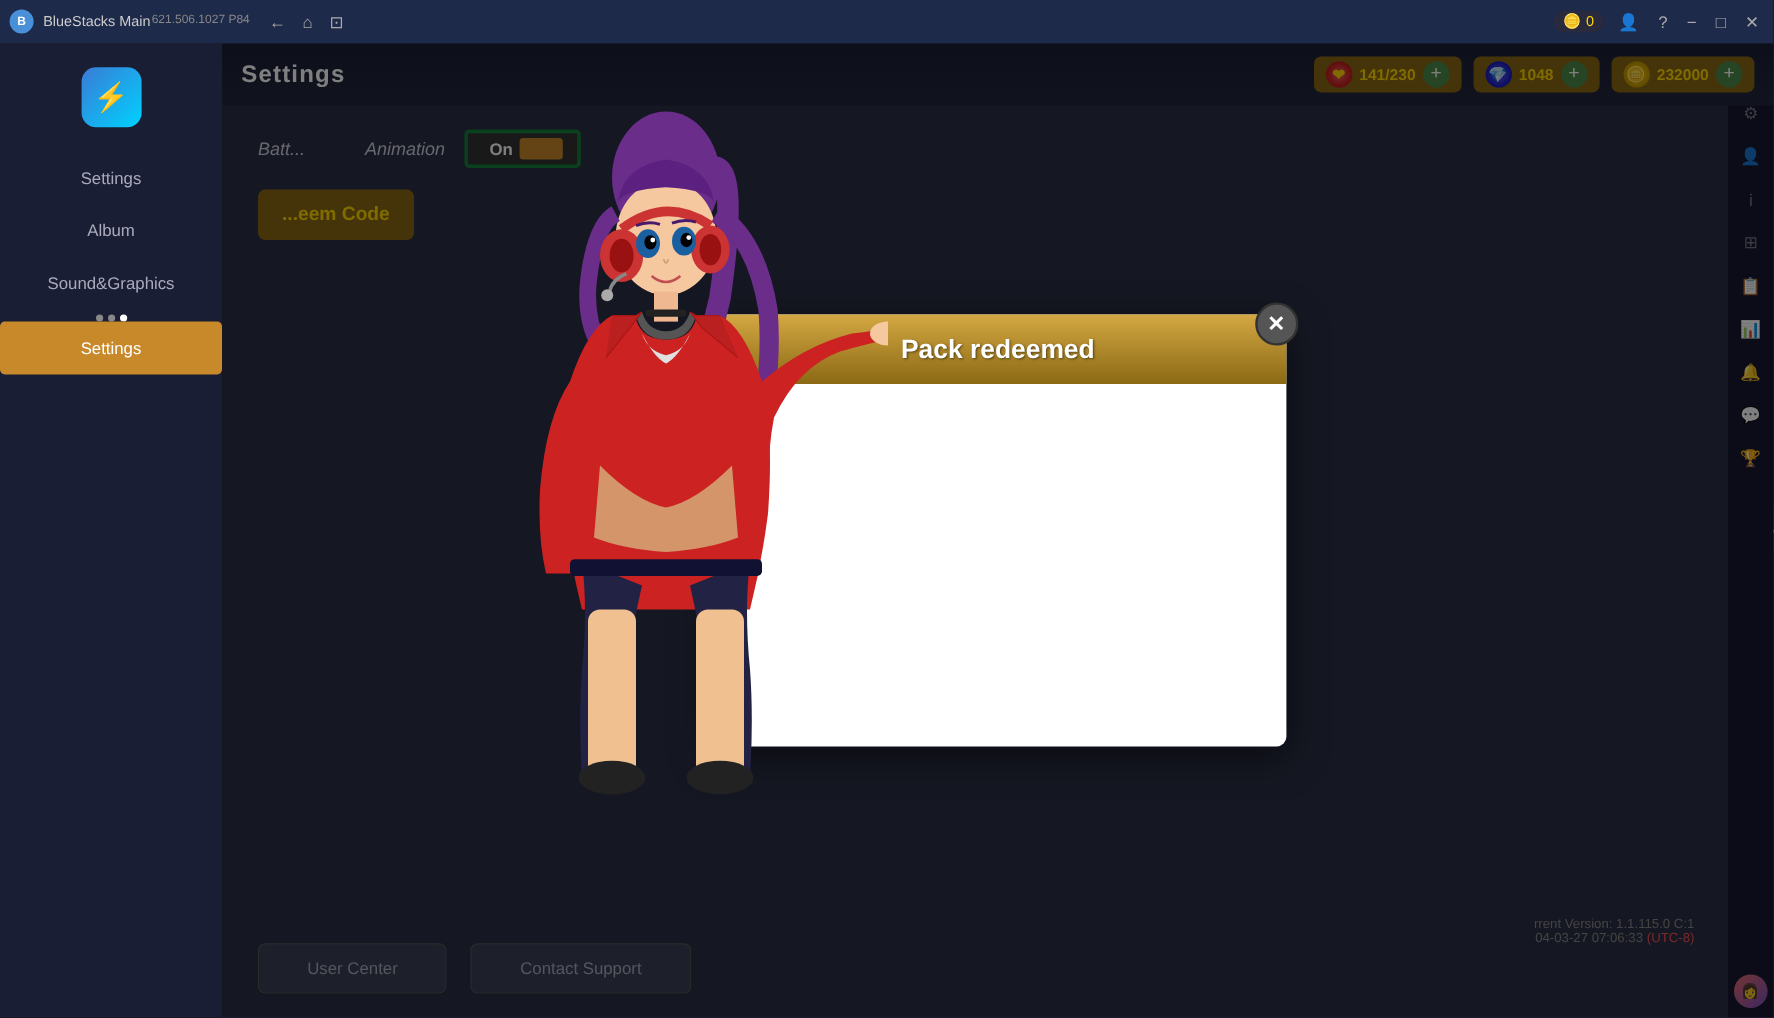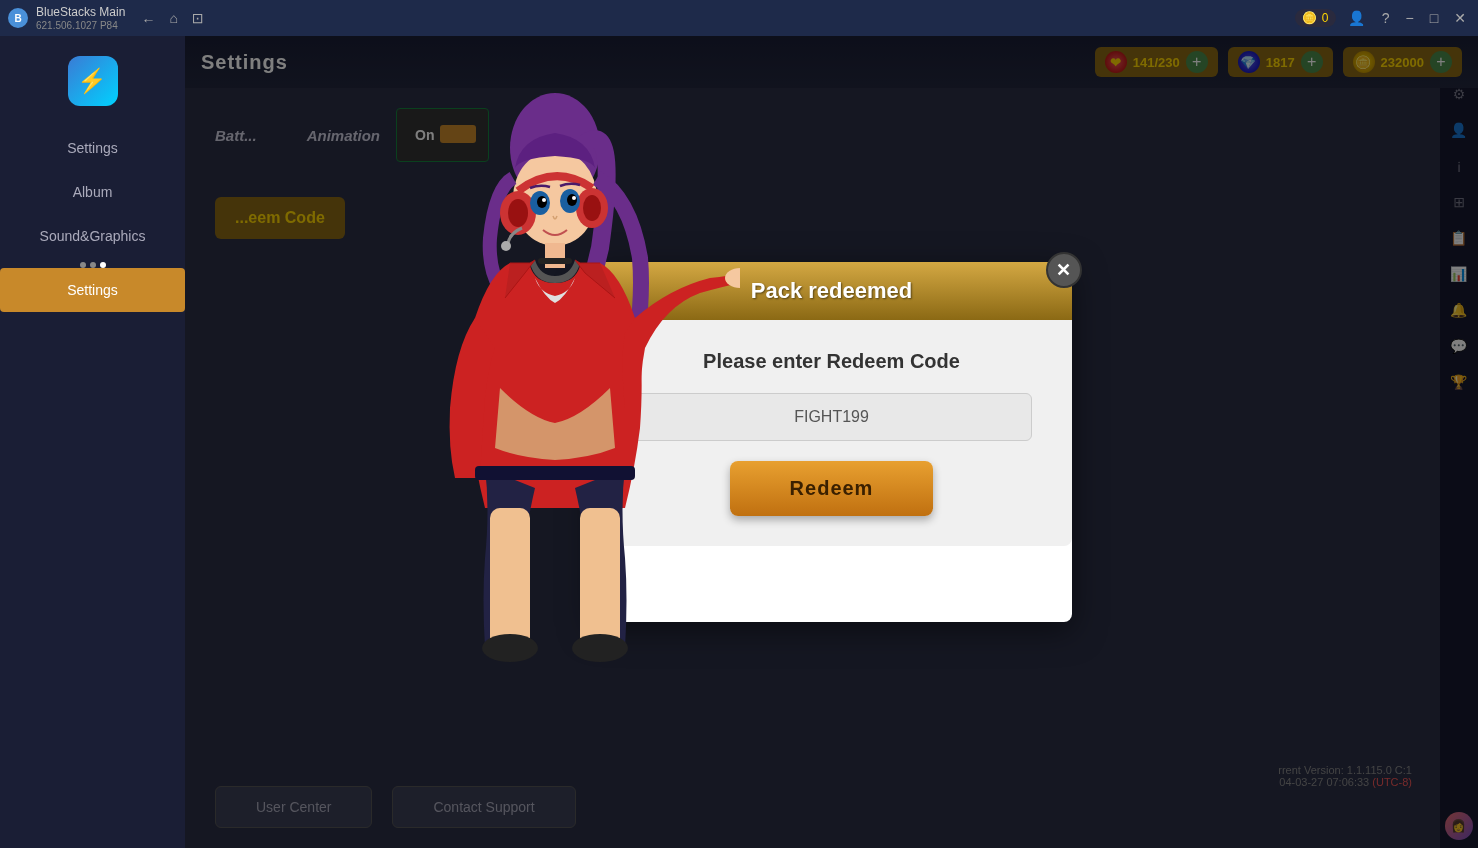--- a/index.html
+++ b/index.html
@@ -276,31 +276,31 @@
 
     .settings-row {
       display: flex;
       align-items: center;
       margin-bottom: 18px;
     }
     .settings-label {
       color: #ccd;
       font-size: 15px;
       font-style: italic;
-      font-weight: bold;
+      font-weight: normal;
       margin-right: 16px;
     }
     .toggle-on {
       background: #333;
       border-radius: 4px;
-      padding: 16px 12px;
-      display: flex;
-      align-items: flex-start;
+      padding: 3px 12px;
+      display: flex;
+      align-items: center;
       gap: 0;
-      border: 1px solid #15803d;
+      border: 3px solid #15803d;
     }
     .toggle-on-text {
       color: white;
       font-size: 14px;
       font-weight: bold;
       background: #333;
       padding: 2px 6px;
     }
     .toggle-slider {
       width: 36px;
@@ -312,21 +312,20 @@
     .redeem-code-bar {
       background: #8b6914;
       border-radius: 6px;
       padding: 12px 20px;
       color: #ffd700;
       font-size: 16px;
       font-weight: bold;
       cursor: pointer;
       display: inline-block;
       margin-bottom: 20px;
-      margin-top: 17px;
     }
 
     .bottom-buttons {
       position: absolute;
       bottom: 20px;
       left: 30px;
       display: flex;
       gap: 20px;
     }
     .bottom-btn {
@@ -456,21 +455,21 @@
       overflow: hidden;
     }
   </style>
 </head>
 <body>
 
 <div class="title-bar">
   <div class="title-bar-logo">
     <span>B</span>
   </div>
-  <div style="display:flex;flex-direction:column;gap:1px;">
+  <div style="display:flex;flex-direction:row;gap:1px;">
     <span class="title-bar-text">BlueStacks Main</span>
     <span class="title-bar-subtitle">621.506.1027 P84</span>
   </div>
   <div class="title-bar-nav">
     <button>←</button>
     <button>⌂</button>
     <button>⊡</button>
   </div>
   <div class="title-bar-right">
     <div class="coin-badge">
@@ -516,21 +515,21 @@
     <div class="game-top-bar">
       <span class="top-bar-title">Settings</span>
       <div class="top-bar-resources">
         <div class="resource-badge">
           <div class="resource-icon red">❤</div>
           <span>141/230</span>
           <button class="add-btn">+</button>
         </div>
         <div class="resource-badge">
           <div class="resource-icon blue">💎</div>
-          <span>1817</span>
+          <span>1048</span>
           <button class="add-btn">+</button>
         </div>
         <div class="resource-badge">
           <div class="resource-icon gold">🪙</div>
           <span>232000</span>
           <button class="add-btn">+</button>
         </div>
       </div>
     </div>
 
@@ -635,25 +634,20 @@
         <ellipse cx="140" cy="560" rx="28" ry="14" fill="#222"></ellipse>
         <ellipse cx="230" cy="560" rx="28" ry="14" fill="#222"></ellipse>
       </svg>
     </div>
 
     <div class="modal-overlay">
       <div class="modal">
         <button class="modal-close-btn">✕</button>
         <div class="modal-header">
           <div class="modal-header-title">Pack redeemed</div>
-        </div>
-        <div class="modal-body">
-          <div class="modal-subtitle">Please enter Redeem Code</div>
-          <input class="modal-input" type="text" value="FIGHT199" style="">
-          <button class="modal-redeem-btn">Redeem</button>
         </div>
       </div>
     </div>
   </div>
 
   <div class="right-sidebar">
     <div class="right-sidebar-icon">☰</div>
     <div class="right-sidebar-icon">⚙</div>
     <div class="right-sidebar-icon">👤</div>
     <div class="right-sidebar-icon">ℹ</div>

